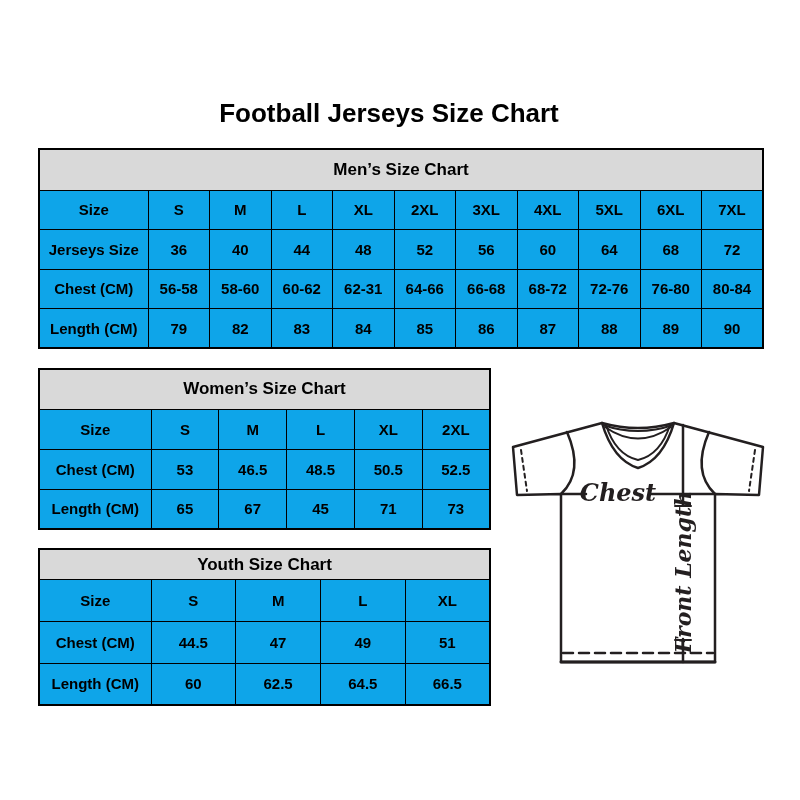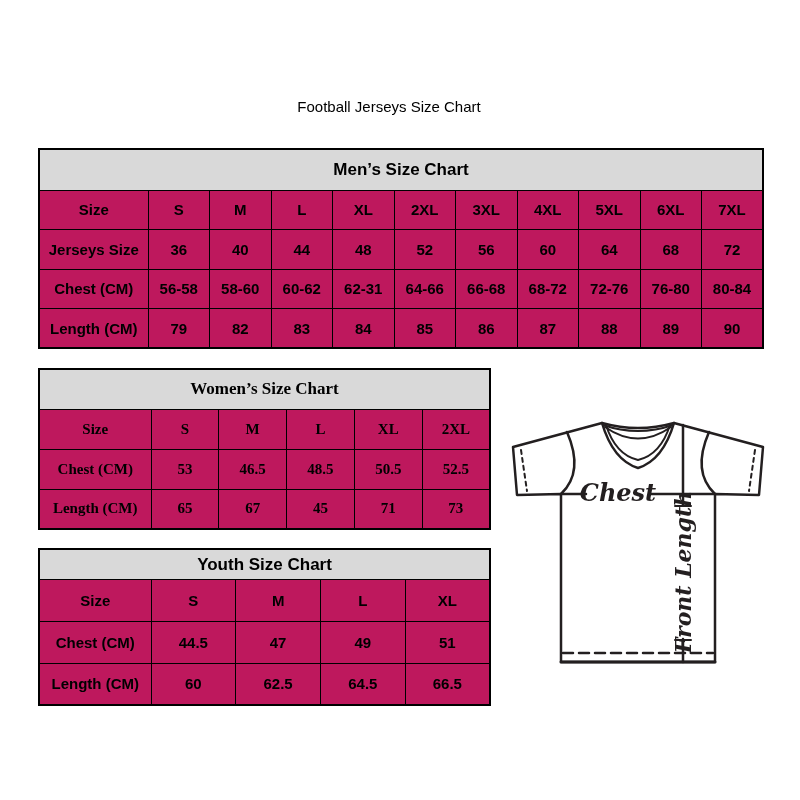--- a/index.html
+++ b/index.html
@@ -7,50 +7,50 @@
   body {
     position: relative;
     background: #ffffff;
     font-family: "Liberation Sans", sans-serif;
     color: #000000;
   }
   .page-title {
     position: absolute;
     top: 98px; left: 0; width: 778px;
     text-align: center;
-    font-size: 15px;
-    font-weight: normal;
+    font-size: 26px;
+    font-weight: bold;
     letter-spacing: 0px;
   }
   table.size-chart {
     position: absolute;
     border-collapse: collapse;
     table-layout: fixed;
-    background: #be185d;
+    background: #0ea5e9;
     border: 2.5px solid #000000;
     padding-left: 20px;
   }
   table.size-chart th, table.size-chart td {
     border: 1.5px solid #000000;
     text-align: center;
     vertical-align: middle;
     font-weight: bold;
     font-size: 15px;
     padding: 0;
     overflow: hidden;
     white-space: nowrap;
   }
   table.size-chart th.hdr {
     background: #d9d9d9;
     font-size: 17px;
   }
   #men-table   { left: 38px; top: 148px; width: 726px; height: 199px; }
   #men-table tr { height: 39.5px; }
   #men-table tr.hdr-row { height: 41px; }
-  #women-table { left: 38px; top: 368px; width: 453px; height: 160px; font-family: Liberation Serif, serif; }
+  #women-table { left: 38px; top: 368px; width: 453px; height: 160px; }
   #women-table tr { height: 40px; }
   #youth-table { left: 38px; top: 548px; width: 453px; height: 158px; }
   #youth-table tr { height: 39.3px; }
   #youth-table tr.hdr-row { height: 29px; }
   .jersey-wrap {
     position: absolute;
     left: 490px; top: 400px;
     width: 300px; height: 280px;
   }
   .jersey-wrap svg { display: block; width: 100%; height: 100%; }

